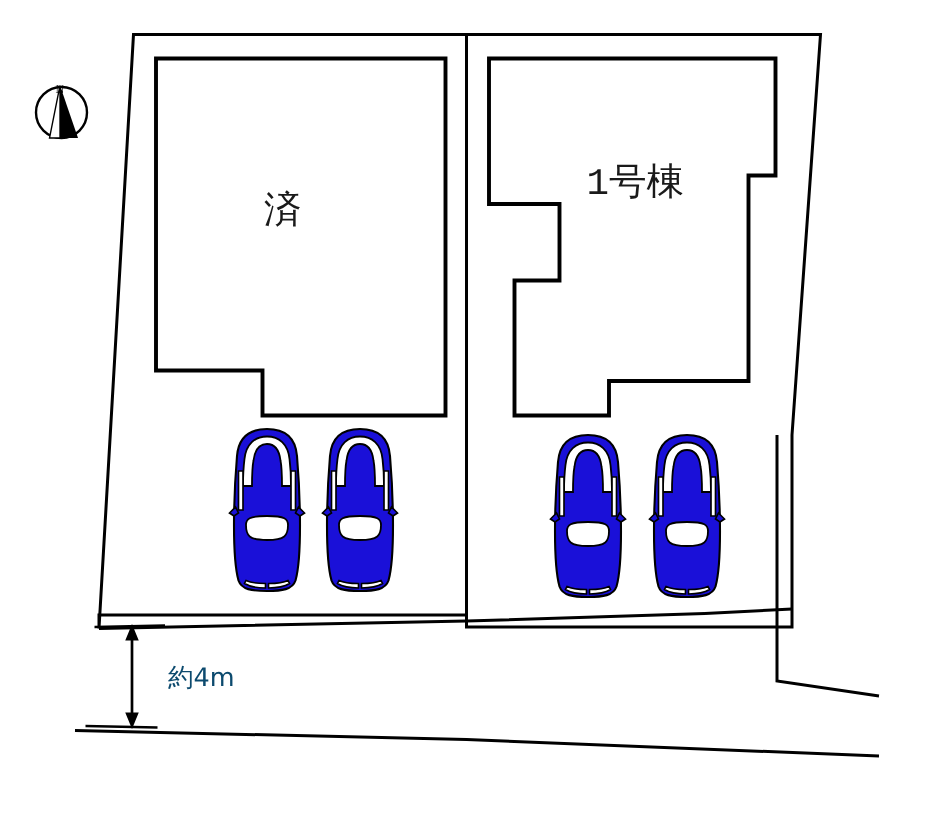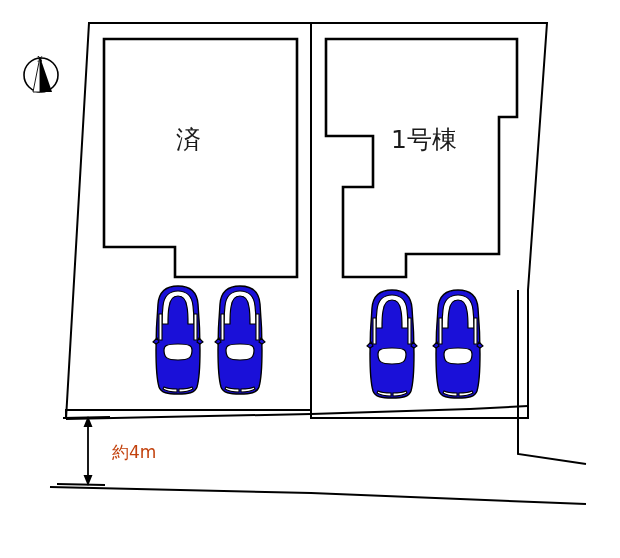--- a/index.html
+++ b/index.html
@@ -90,29 +90,30 @@
     letter-spacing: 0px;
     white-space: nowrap;
     line-height: 1;
   }
   #label-left {
     left: 176px;
     top: 127px;
   }
   #label-right {
     left: 391px;
-    top: 127px;
+    top: 110px;
+    font-family: Liberation Mono, monospace;
   }
   #dim-label {
     position: absolute;
     left: 112px;
     top: 444px;
     font-family: "DejaVu Sans", sans-serif;
     font-size: 17px;
-    color: #c2410c;
+    color: #0c4a6e;
     white-space: nowrap;
     line-height: 1;
   }
   .car {
     position: absolute;
     width: 52px;
     height: 112px;
   }
   .car svg { display: block; width: 52px; height: 112px; }
   .car-body { stroke: #000000; stroke-width: 1.4; }

